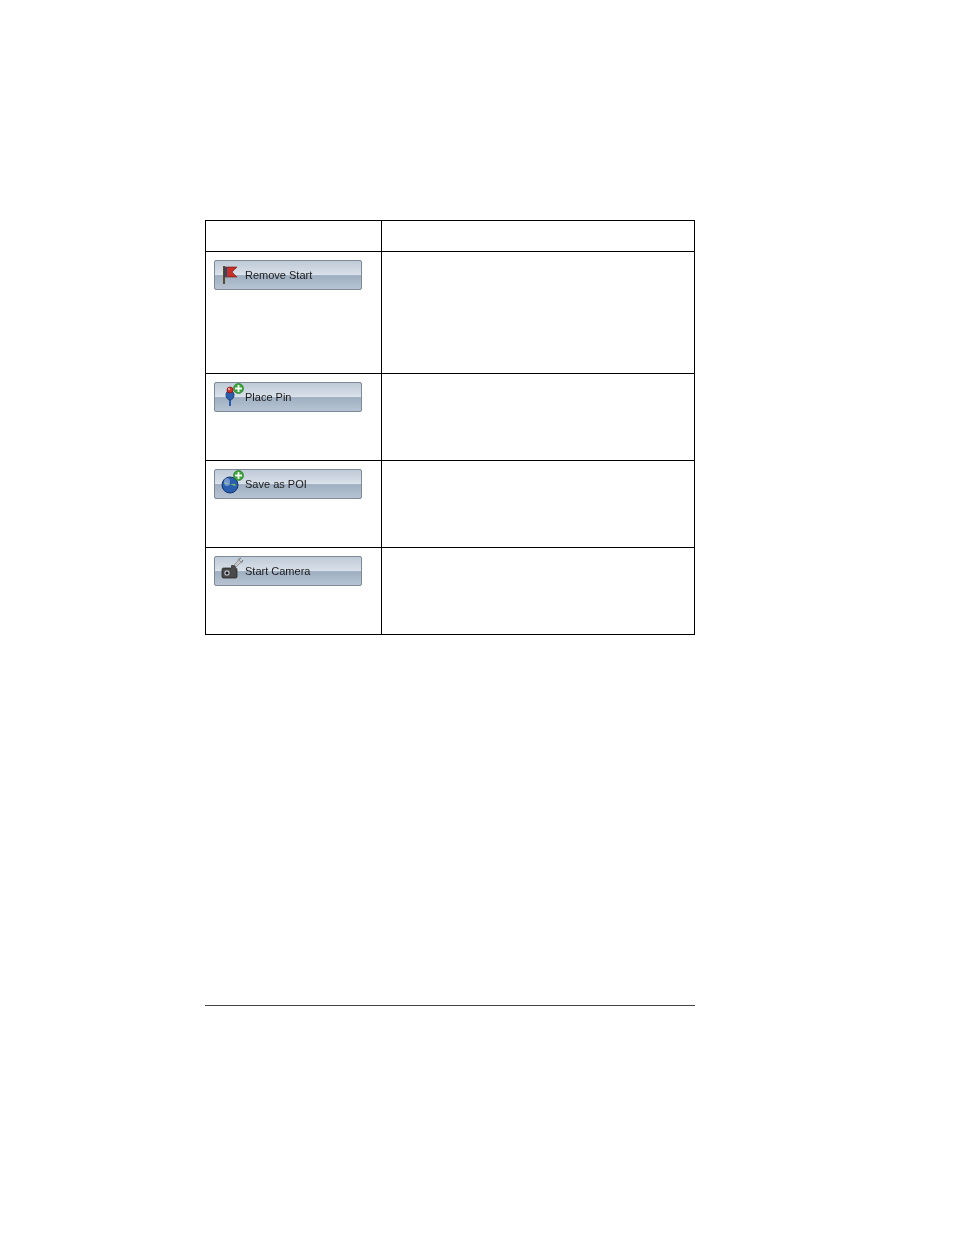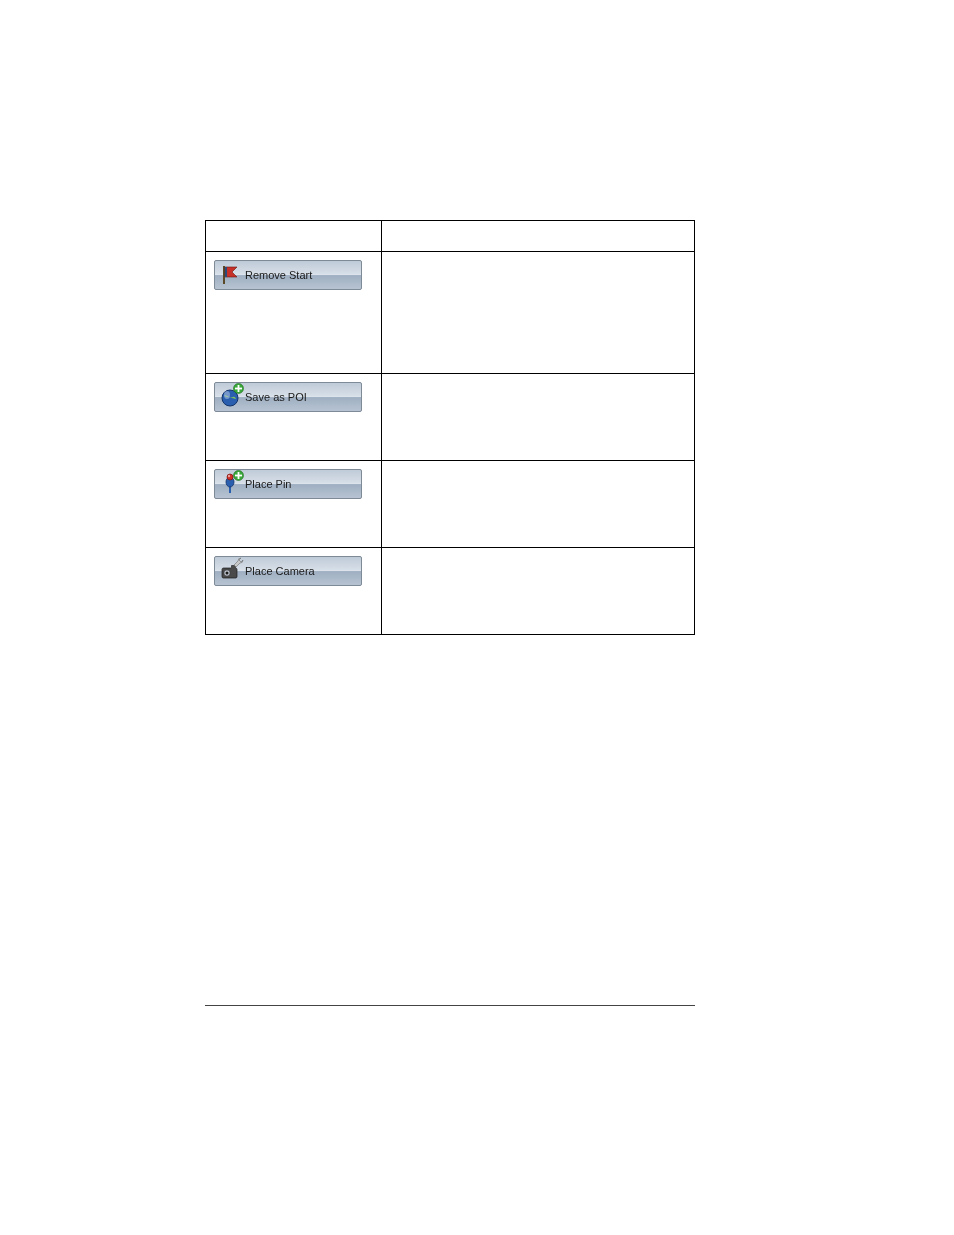--- a/index.html
+++ b/index.html
@@ -123,60 +123,60 @@
       <td class="col-desc">
         <span></span>
       </td>
     </tr>
 
     <tr>
       <td class="col-btn pad-med">
         <div class="ui-button">
           <span class="icon-wrap">
             <svg viewBox="0 0 22 22">
-              <circle cx="11" cy="12" r="8" fill="#2a5fb0"></circle>
-              <circle cx="11" cy="12" r="8" fill="none" stroke="#12346a" stroke-width="1"></circle>
-              <path d="M5 10 C8 8 10 13 14 11 C16 10 17 13 17 13" fill="#7fc060" stroke="none"></path>
-              <ellipse cx="8" cy="9" rx="3" ry="4" fill="#ffffff" opacity="0.35"></ellipse>
+              <rect x="10" y="12" width="2" height="8" fill="#2a5fb0"></rect>
+              <ellipse cx="11" cy="9" rx="4" ry="5" fill="#2a5fb0" stroke="#12346a" stroke-width="0.8"></ellipse>
+              <circle cx="11" cy="4" r="3" fill="#d03028" stroke="#7a120c" stroke-width="0.7"></circle>
+              <ellipse cx="10" cy="3" rx="1" ry="1.2" fill="#ffffff" opacity="0.6"></ellipse>
             </svg>
             <span class="plus-badge">
               <svg viewBox="0 0 11 11">
                 <circle cx="5.5" cy="5.5" r="5" fill="#3aa83a" stroke="#1f6b1f" stroke-width="0.6"></circle>
                 <rect x="4.6" y="2" width="1.8" height="7" fill="#fff"></rect>
                 <rect x="2" y="4.6" width="7" height="1.8" fill="#fff"></rect>
               </svg>
             </span>
           </span>
-          <span>Save as POI</span>
+          <span>Place Pin</span>
         </div>
       </td>
       <td class="col-desc">
         <span></span>
       </td>
     </tr>
 
     <tr>
       <td class="col-btn pad-med">
         <div class="ui-button">
           <span class="icon-wrap">
             <svg viewBox="0 0 22 22">
-              <rect x="10" y="12" width="2" height="8" fill="#2a5fb0"></rect>
-              <ellipse cx="11" cy="9" rx="4" ry="5" fill="#2a5fb0" stroke="#12346a" stroke-width="0.8"></ellipse>
-              <circle cx="11" cy="4" r="3" fill="#d03028" stroke="#7a120c" stroke-width="0.7"></circle>
-              <ellipse cx="10" cy="3" rx="1" ry="1.2" fill="#ffffff" opacity="0.6"></ellipse>
+              <circle cx="11" cy="12" r="8" fill="#2a5fb0"></circle>
+              <circle cx="11" cy="12" r="8" fill="none" stroke="#12346a" stroke-width="1"></circle>
+              <path d="M5 10 C8 8 10 13 14 11 C16 10 17 13 17 13" fill="#7fc060" stroke="none"></path>
+              <ellipse cx="8" cy="9" rx="3" ry="4" fill="#ffffff" opacity="0.35"></ellipse>
             </svg>
             <span class="plus-badge">
               <svg viewBox="0 0 11 11">
                 <circle cx="5.5" cy="5.5" r="5" fill="#3aa83a" stroke="#1f6b1f" stroke-width="0.6"></circle>
                 <rect x="4.6" y="2" width="1.8" height="7" fill="#fff"></rect>
                 <rect x="2" y="4.6" width="7" height="1.8" fill="#fff"></rect>
               </svg>
             </span>
           </span>
-          <span>Place Pin</span>
+          <span>Save as POI</span>
         </div>
       </td>
       <td class="col-desc">
         <span></span>
       </td>
     </tr>
 
 
 
     <tr>
@@ -188,21 +188,21 @@
               <rect x="12" y="5" width="5" height="4" rx="0.8" fill="#4a4a4a"></rect>
               <circle cx="8" cy="13" r="3.2" fill="#bfc6cf" stroke="#1a1a1a" stroke-width="0.6"></circle>
               <circle cx="8" cy="13" r="1.5" fill="#1a1a1a"></circle>
             </svg>
             <span class="wrench-badge">
               <svg viewBox="0 0 11 11">
                 <path d="M8 1 A3 3 0 0 0 5 4 L1 8 L3 10 L7 6 A3 3 0 0 0 10 3 L8 5 L6 3 Z" fill="#c8c8c8" stroke="#5a5a5a" stroke-width="0.5"></path>
               </svg>
             </span>
           </span>
-          <span>Place Camera</span>
+          <span>Start Camera</span>
         </div>
       </td>
       <td class="col-desc">
         <span></span>
       </td>
     </tr>
 
   </tbody>
     </table>
 

